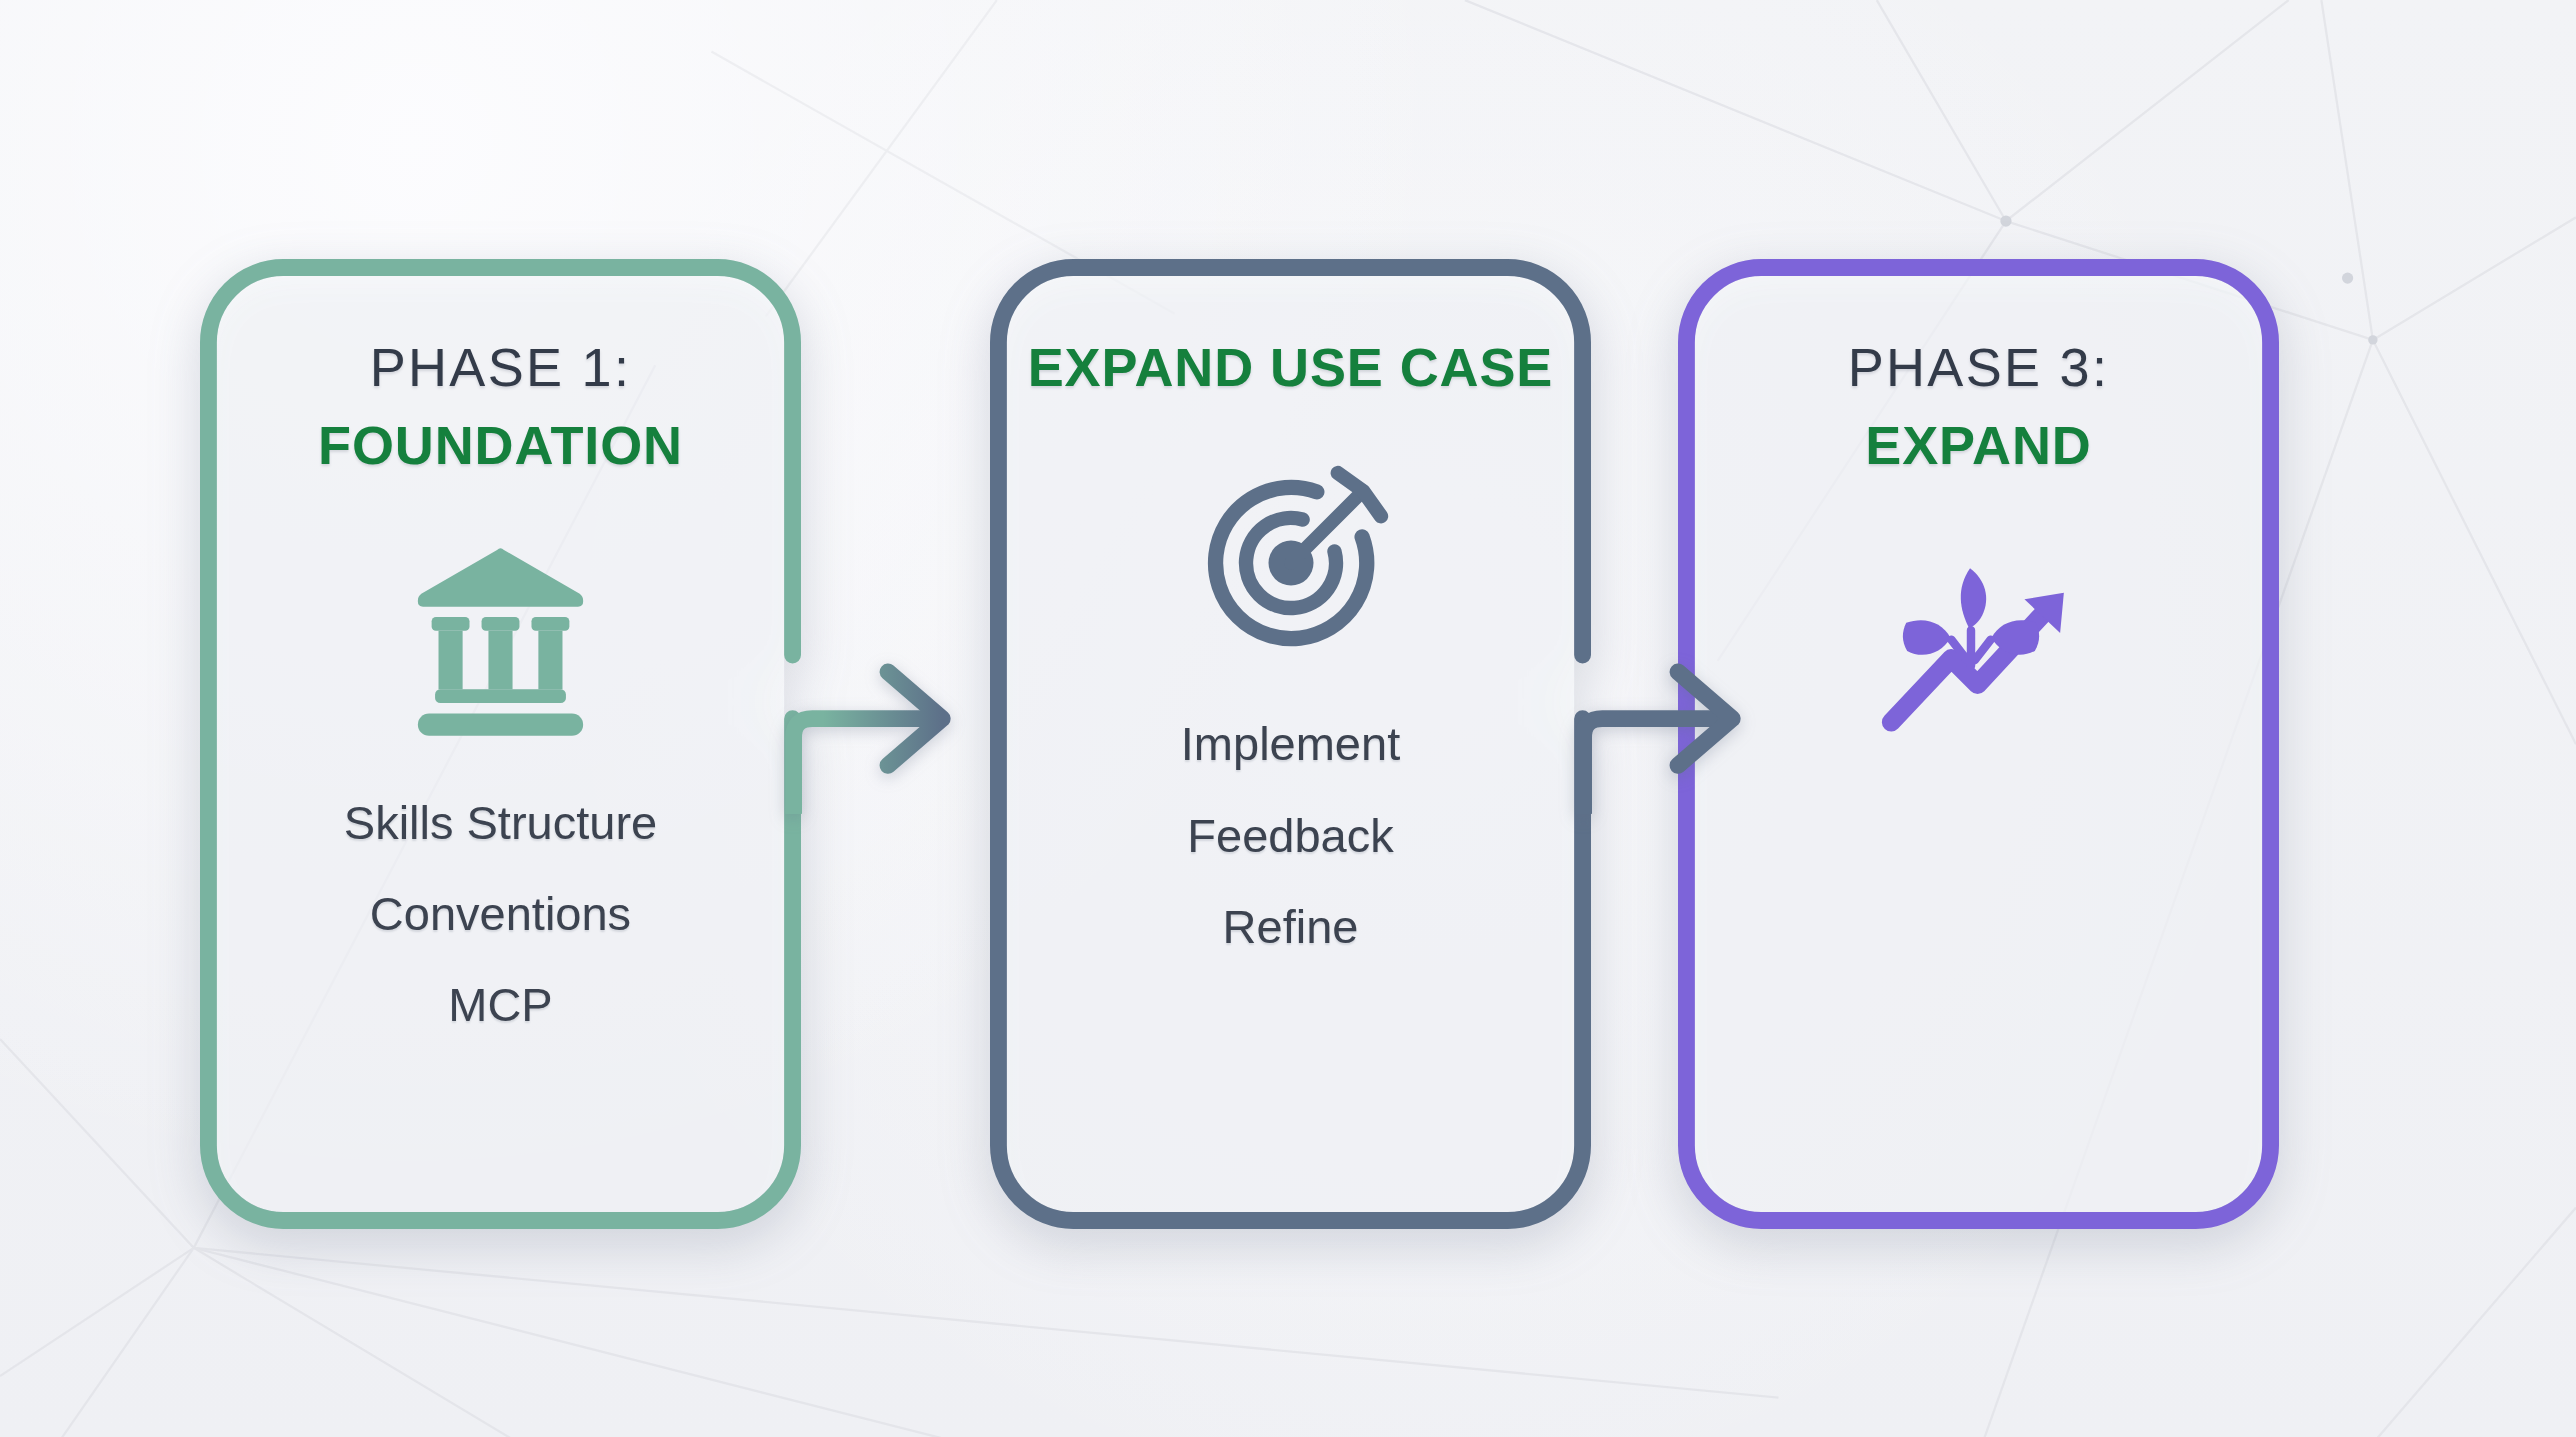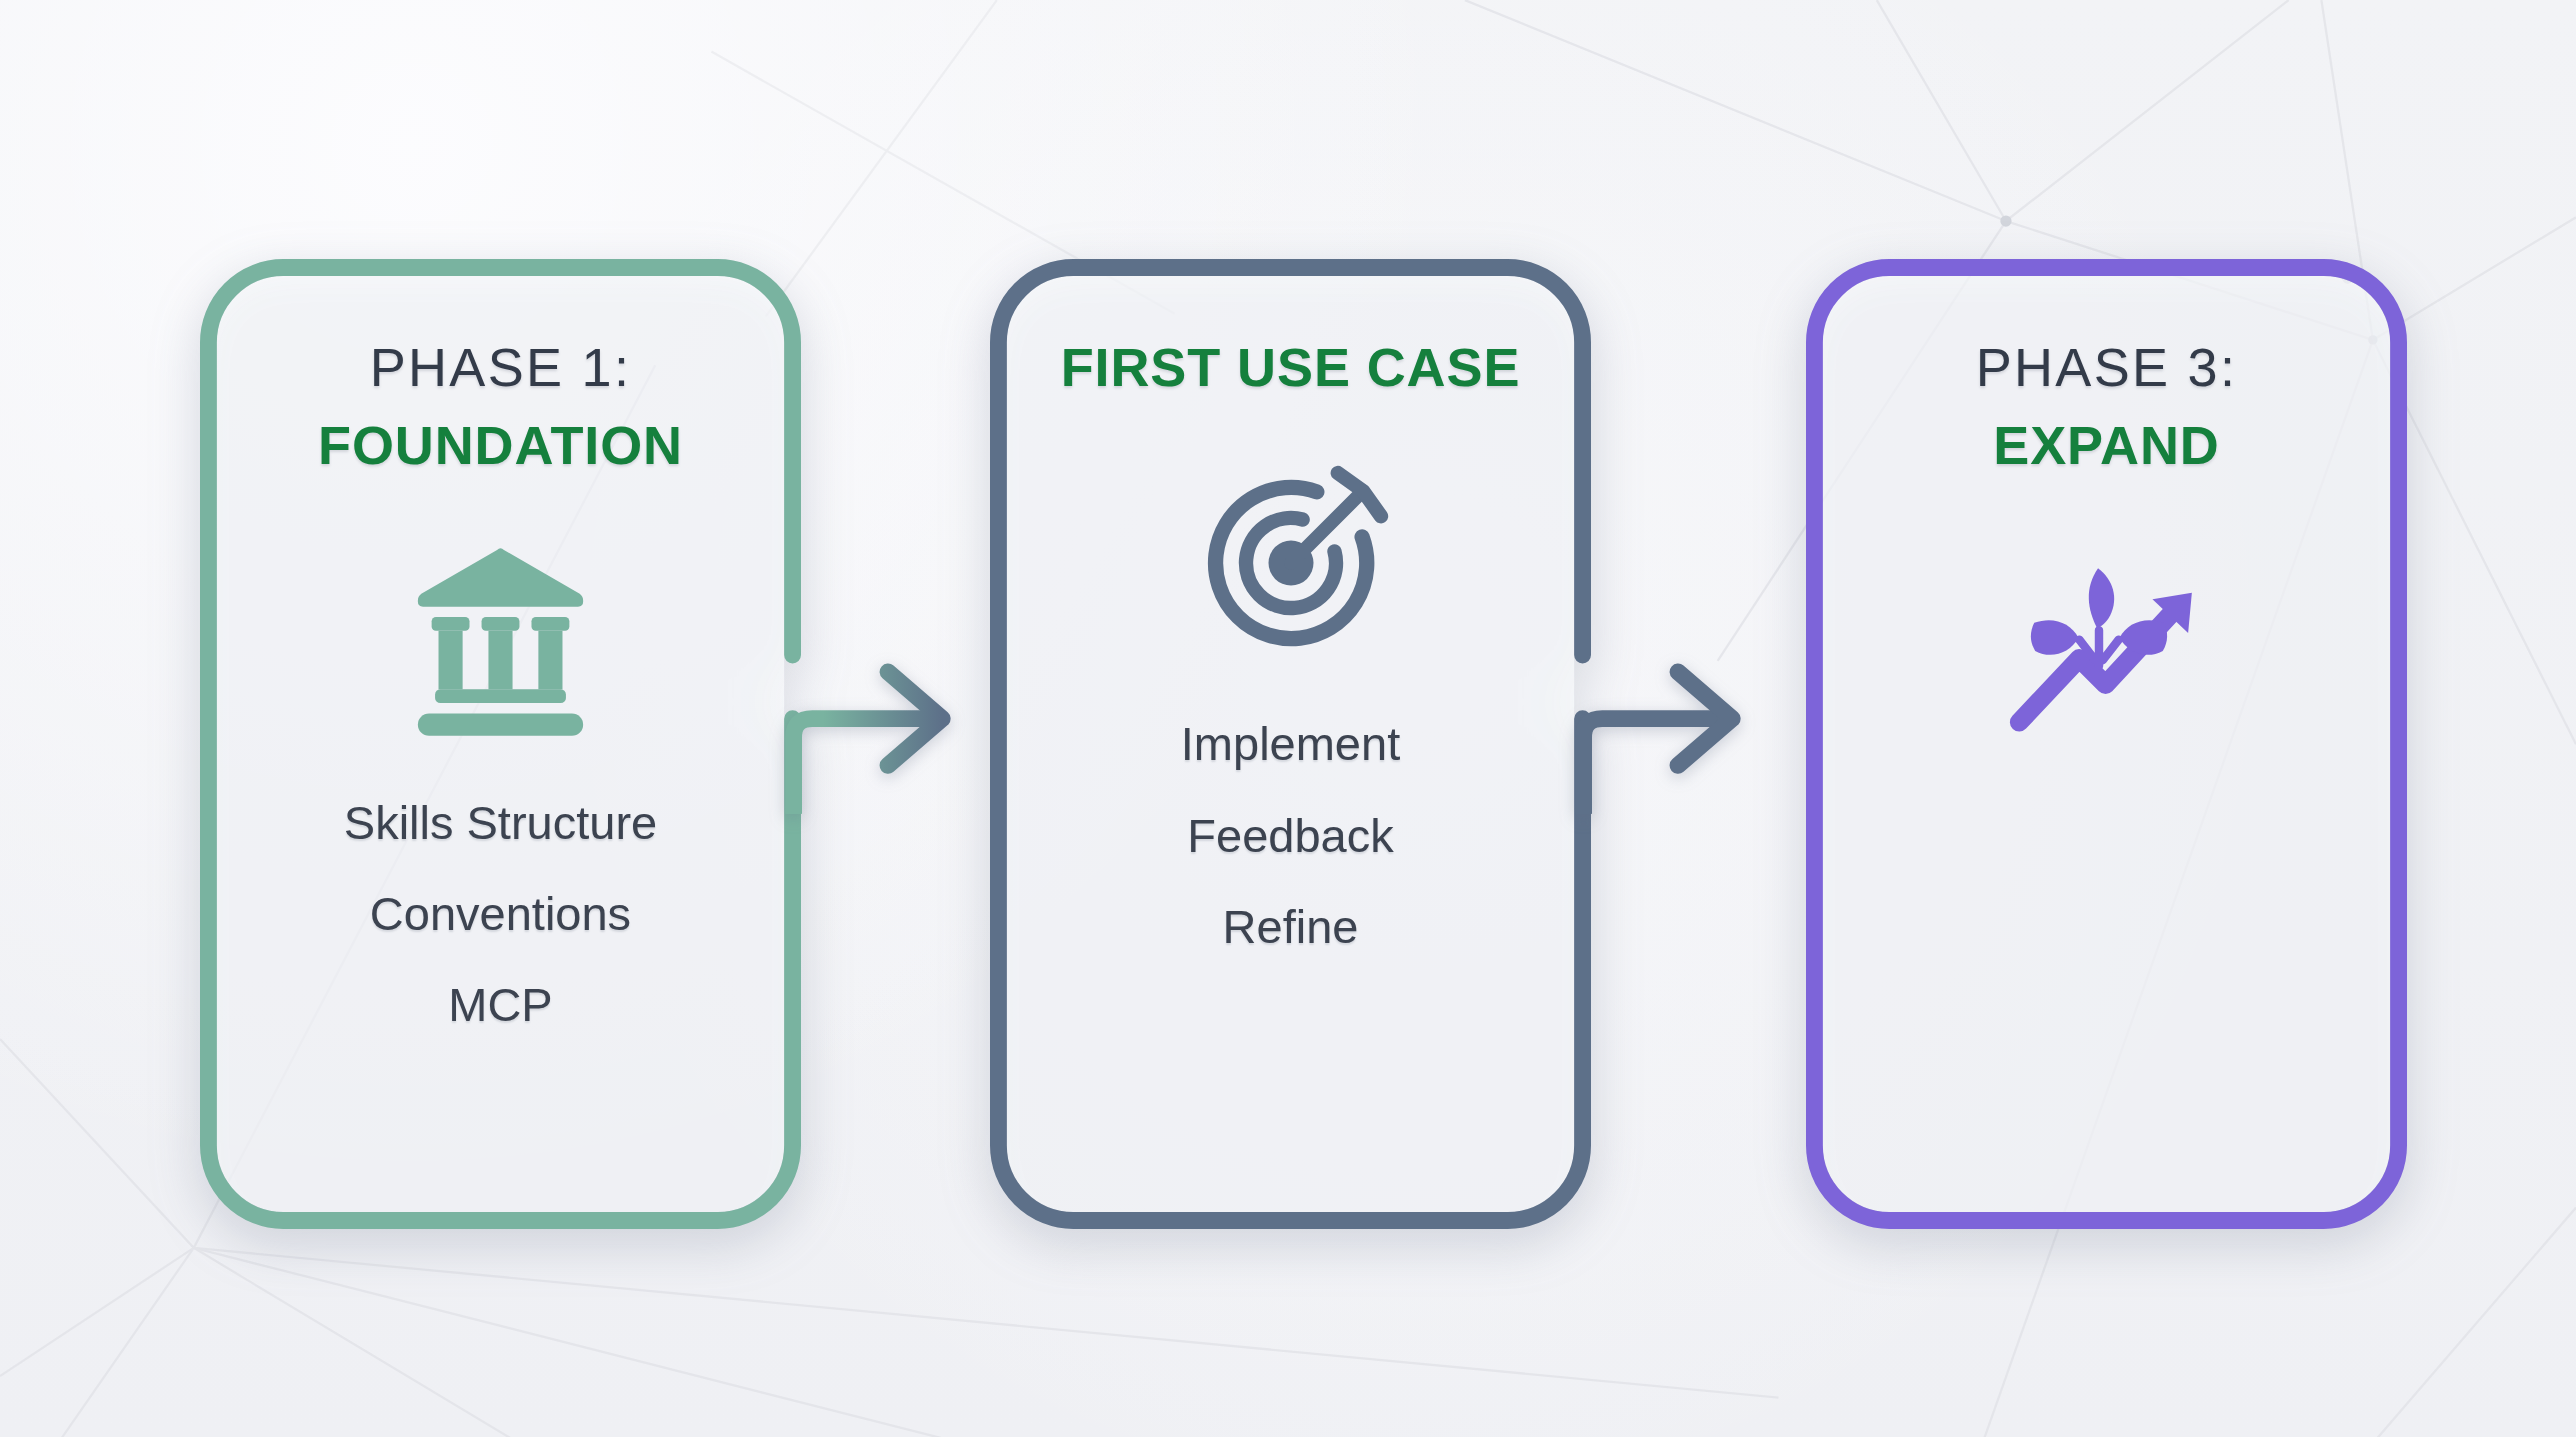--- a/index.html
+++ b/index.html
@@ -101,39 +101,39 @@
       </div>
     </div>
   </div>
 
   <div class="card" style="left:990px">
     <svg class="card-frame" width="601" height="970" viewBox="0 0 642 1036">
       <rect x="18" y="18" width="606" height="1000" rx="71" style="fill: rgba(252, 253, 255, 0.66);"></rect>
       <path fill="none" stroke-width="18" stroke-linecap="round" d="M 633 491 L 633 947 A 80 80 0 0 1 553 1027 L 89 1027 A 80 80 0 0 1 9 947 L 9 89 A 80 80 0 0 1 89 9 L 553 9 A 80 80 0 0 1 633 89 L 633 423" style="stroke: rgb(93, 112, 137);"></path>
     </svg>
     <div class="card-content">
-      <div class="phase-name">FIRST USE CASE</div>
+      <div class="phase-name">EXPAND USE CASE</div>
       <div class="icon-wrap" style="color: rgb(93, 112, 137);">
         <svg width="198" height="198" viewBox="-110 -110 220 220" fill="none" stroke="currentColor">
           <path d="M 79 -29 A 84 84 0 1 1 28.7 -79" stroke-width="17" stroke-linecap="round"></path>
           <path d="M 48.3 -12.9 A 50 50 0 1 1 12.9 -48.3" stroke-width="16" stroke-linecap="round"></path>
           <circle cx="0" cy="0" r="25" fill="currentColor" stroke="none"></circle>
           <path d="M 0 0 L 80 -80" stroke-width="15" stroke-linecap="round"></path>
           <path d="M 52 -100 L 80 -80 L 100 -52" stroke-width="16" stroke-linecap="round" stroke-linejoin="round"></path>
         </svg>
       </div>
       <div class="items">
         <div class="item">Implement</div>
         <div class="item">Feedback</div>
         <div class="item">Refine</div>
       </div>
     </div>
   </div>
 
-  <div class="card" style="left:1806px">
+  <div class="card" style="left:1678px">
     <svg class="card-frame" width="601" height="970" viewBox="0 0 642 1036">
       <rect x="18" y="18" width="606" height="1000" rx="71" style="fill: rgba(252, 253, 255, 0.66);"></rect>
       <rect x="9" y="9" width="624" height="1018" rx="80" fill="none" stroke-width="18" style="stroke: rgb(125, 100, 217);"></rect>
     </svg>
     <div class="card-content">
       <div class="phase-label">PHASE 3:</div>
       <div class="phase-name">EXPAND</div>
       <div class="icon-wrap" style="color: rgb(125, 100, 217);">
         <svg width="197" height="193" viewBox="0 0 210 200">
           <path d="M 12 186 L 76 118 L 104 146 L 178 66" fill="none" stroke="currentColor" stroke-width="20" stroke-linecap="round" stroke-linejoin="round"></path>

